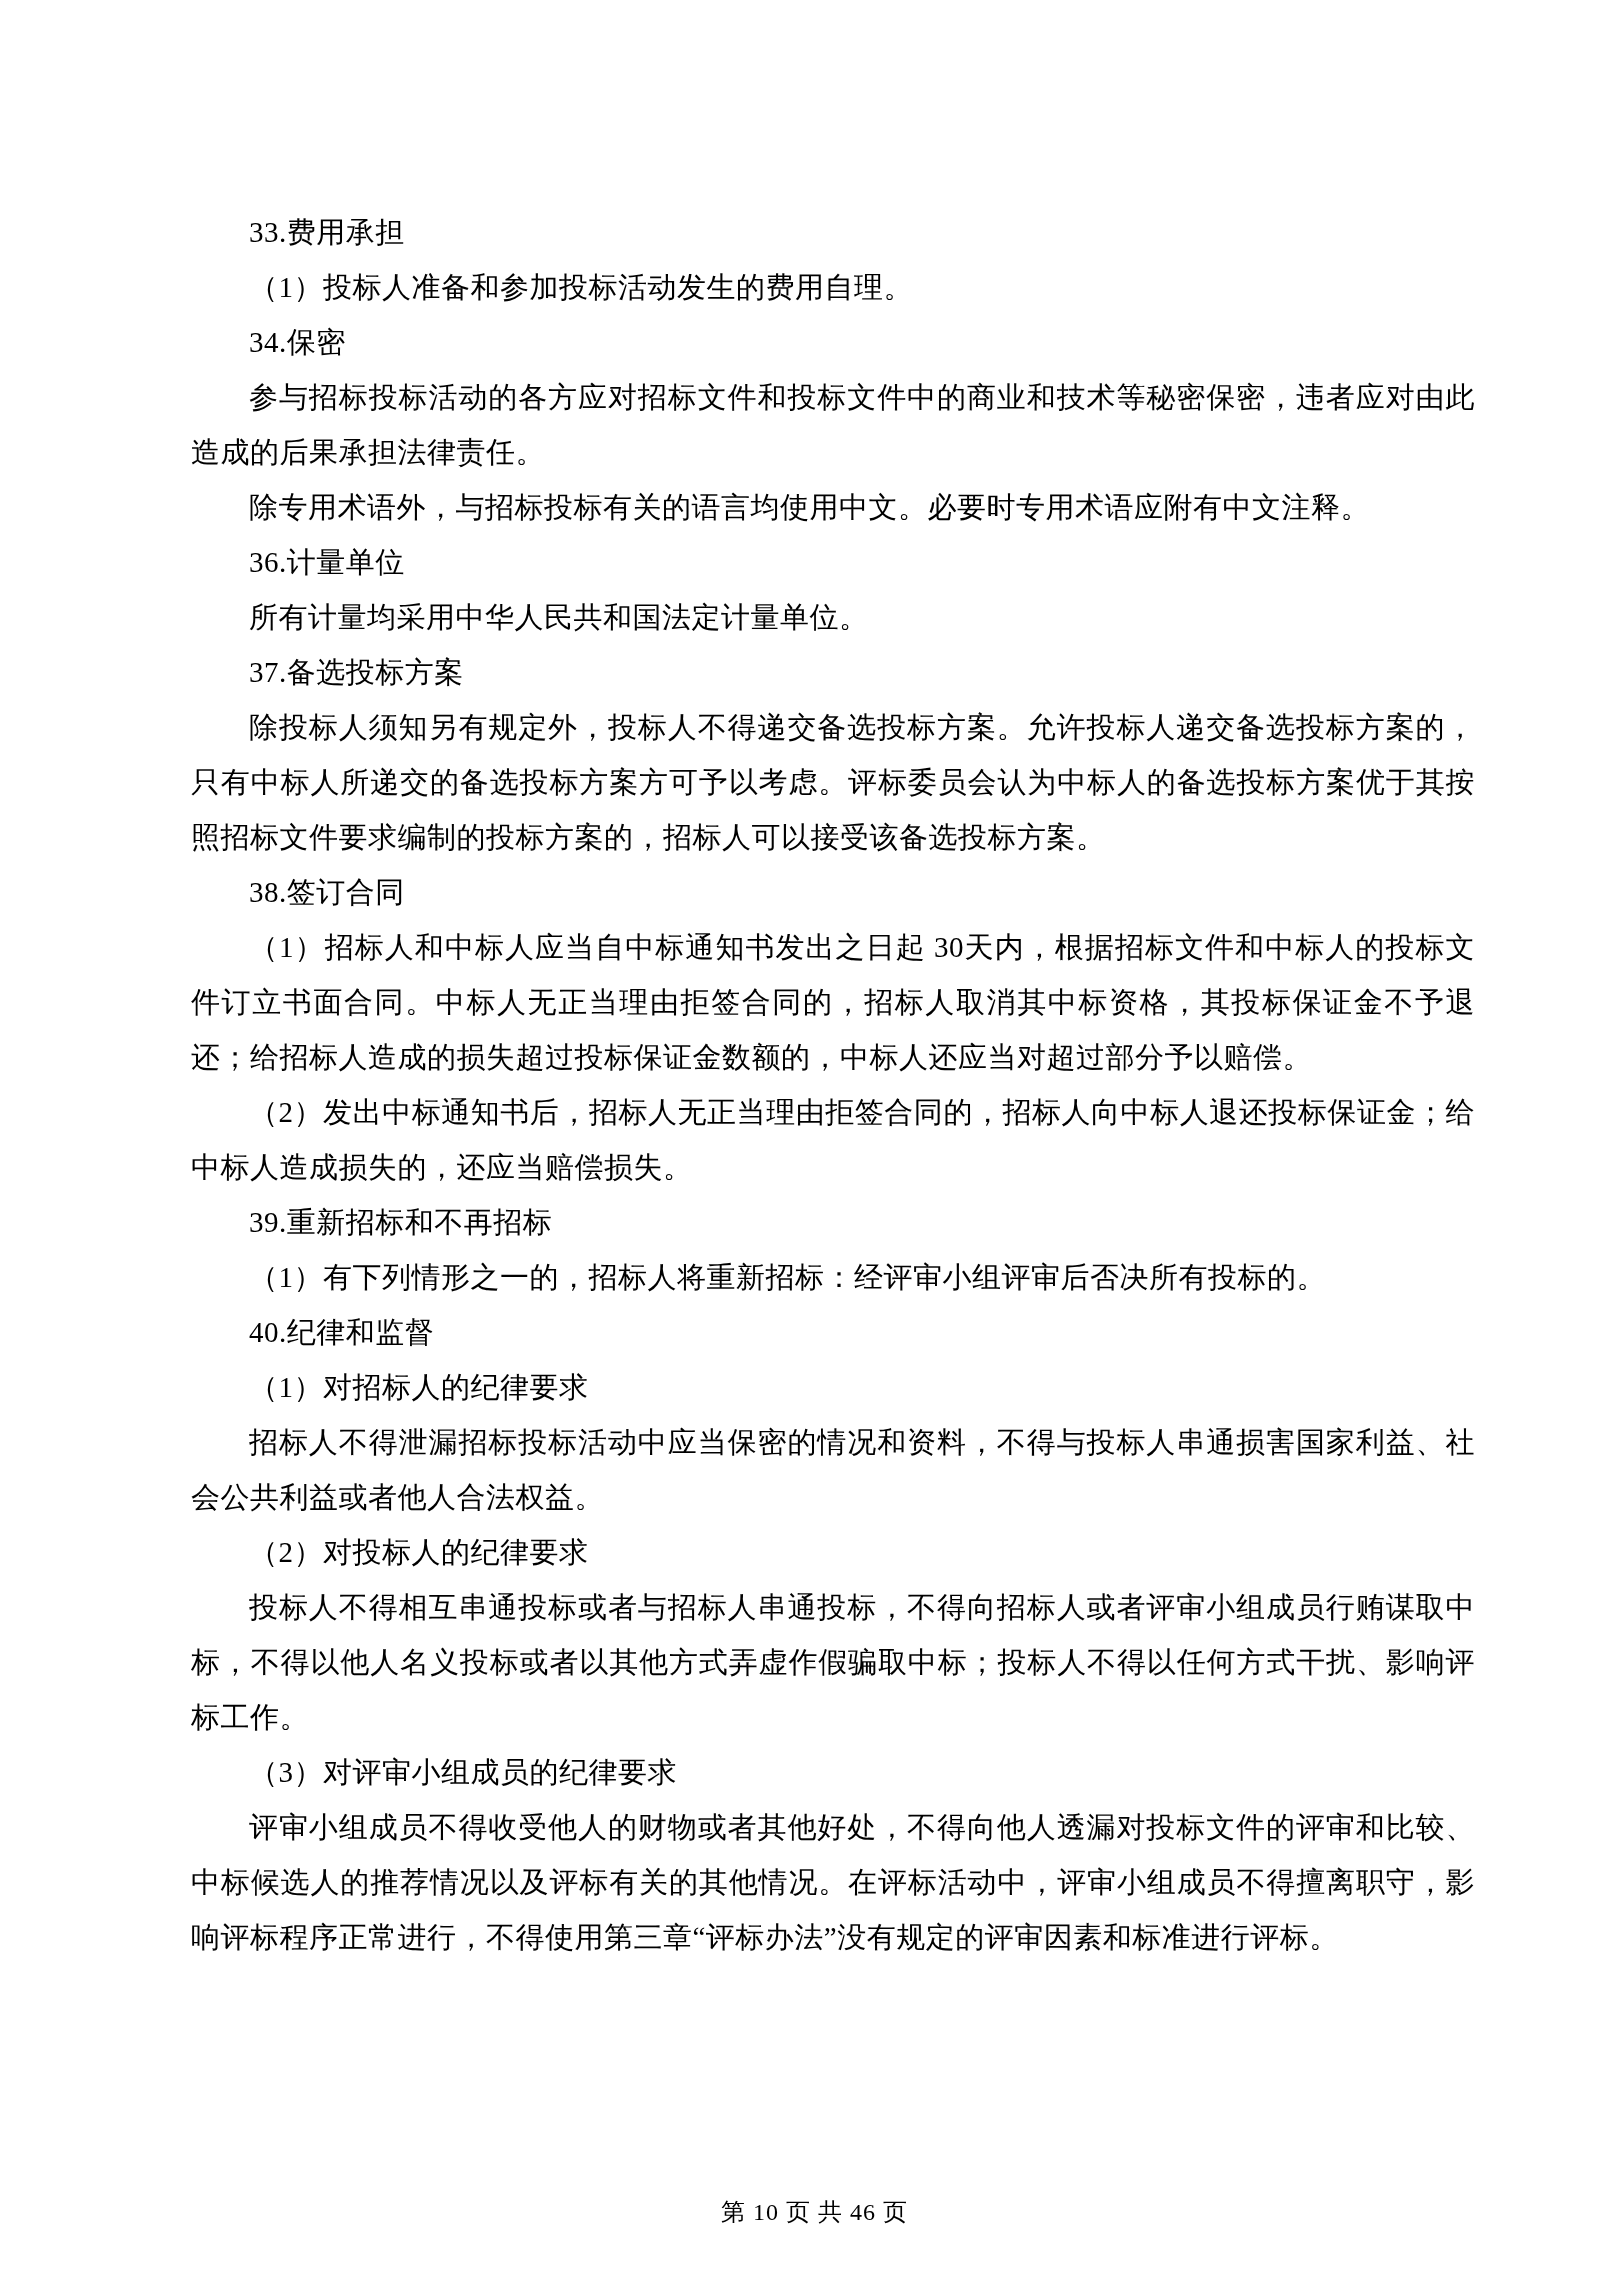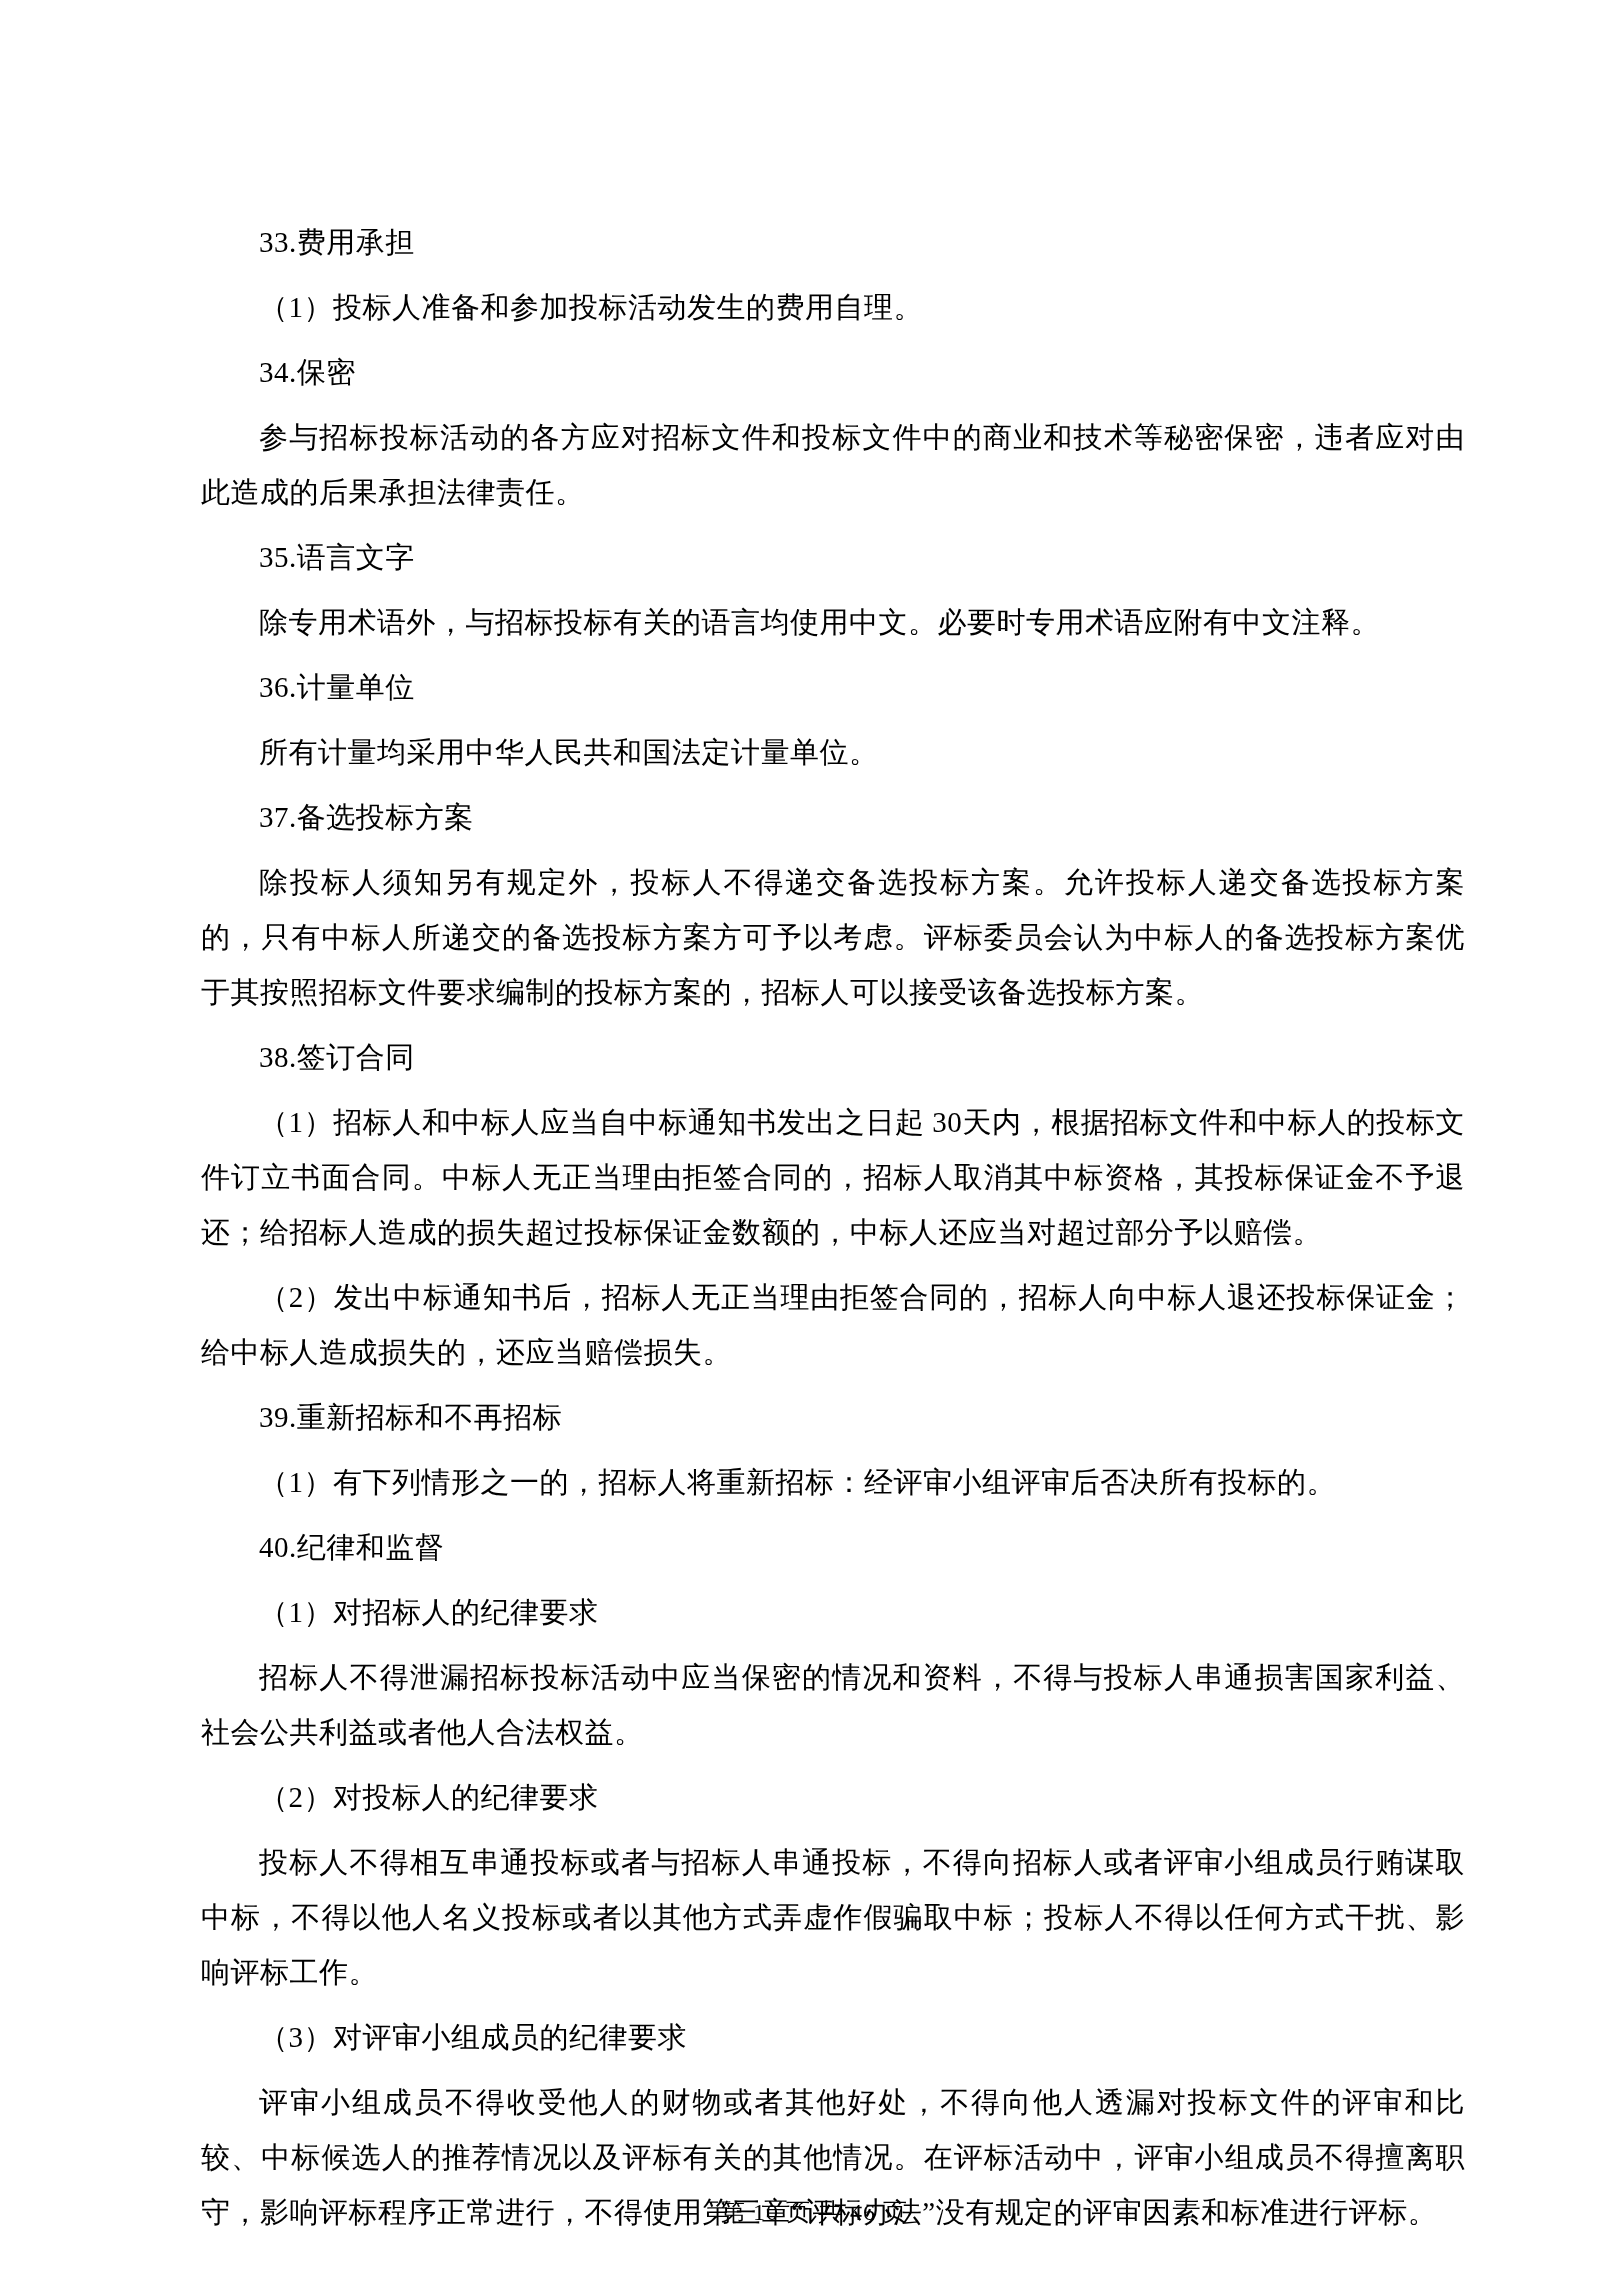--- a/index.html
+++ b/index.html
@@ -16,21 +16,21 @@
     font-family: "Liberation Serif", "DejaVu Serif", serif;
     overflow: hidden;
   }
   .content {
     position: absolute;
     top: 205px;
     left: 191px;
     width: 1284px;
   }
   .block {
-    margin: 10px;
+    margin: 0;
     padding: 0;
     font-size: 29px;
     line-height: 55px;
     font-weight: normal;
     letter-spacing: 0.5px;
     text-indent: 2em;
     text-align: justify;
     text-justify: inter-ideograph;
     word-break: break-all;
   }
@@ -50,21 +50,20 @@
 </style>
 </head>
 <body>
 
 <div class="page">
   <div class="content">
     <h3 class="block">33.费用承担</h3>
     <p class="block">（1）投标人准备和参加投标活动发生的费用自理。</p>
     <h3 class="block">34.保密</h3>
     <p class="block">参与招标投标活动的各方应对招标文件和投标文件中的商业和技术等秘密保密，违者应对由此造成的后果承担法律责任。</p>
-    <h3 class="block">35.语言文字</h3>
     <p class="block">除专用术语外，与招标投标有关的语言均使用中文。必要时专用术语应附有中文注释。</p>
     <h3 class="block">36.计量单位</h3>
     <p class="block">所有计量均采用中华人民共和国法定计量单位。</p>
     <h3 class="block">37.备选投标方案</h3>
     <p class="block">除投标人须知另有规定外，投标人不得递交备选投标方案。允许投标人递交备选投标方案的，只有中标人所递交的备选投标方案方可予以考虑。评标委员会认为中标人的备选投标方案优于其按照招标文件要求编制的投标方案的，招标人可以接受该备选投标方案。</p>
     <h3 class="block">38.签订合同</h3>
     <p class="block">（1）招标人和中标人应当自中标通知书发出之日起 30天内，根据招标文件和中标人的投标文件订立书面合同。中标人无正当理由拒签合同的，招标人取消其中标资格，其投标保证金不予退还；给招标人造成的损失超过投标保证金数额的，中标人还应当对超过部分予以赔偿。</p>
     <p class="block">（2）发出中标通知书后，招标人无正当理由拒签合同的，招标人向中标人退还投标保证金；给中标人造成损失的，还应当赔偿损失。</p>
     <h3 class="block">39.重新招标和不再招标</h3>
     <p class="block">（1）有下列情形之一的，招标人将重新招标：经评审小组评审后否决所有投标的。</p>

